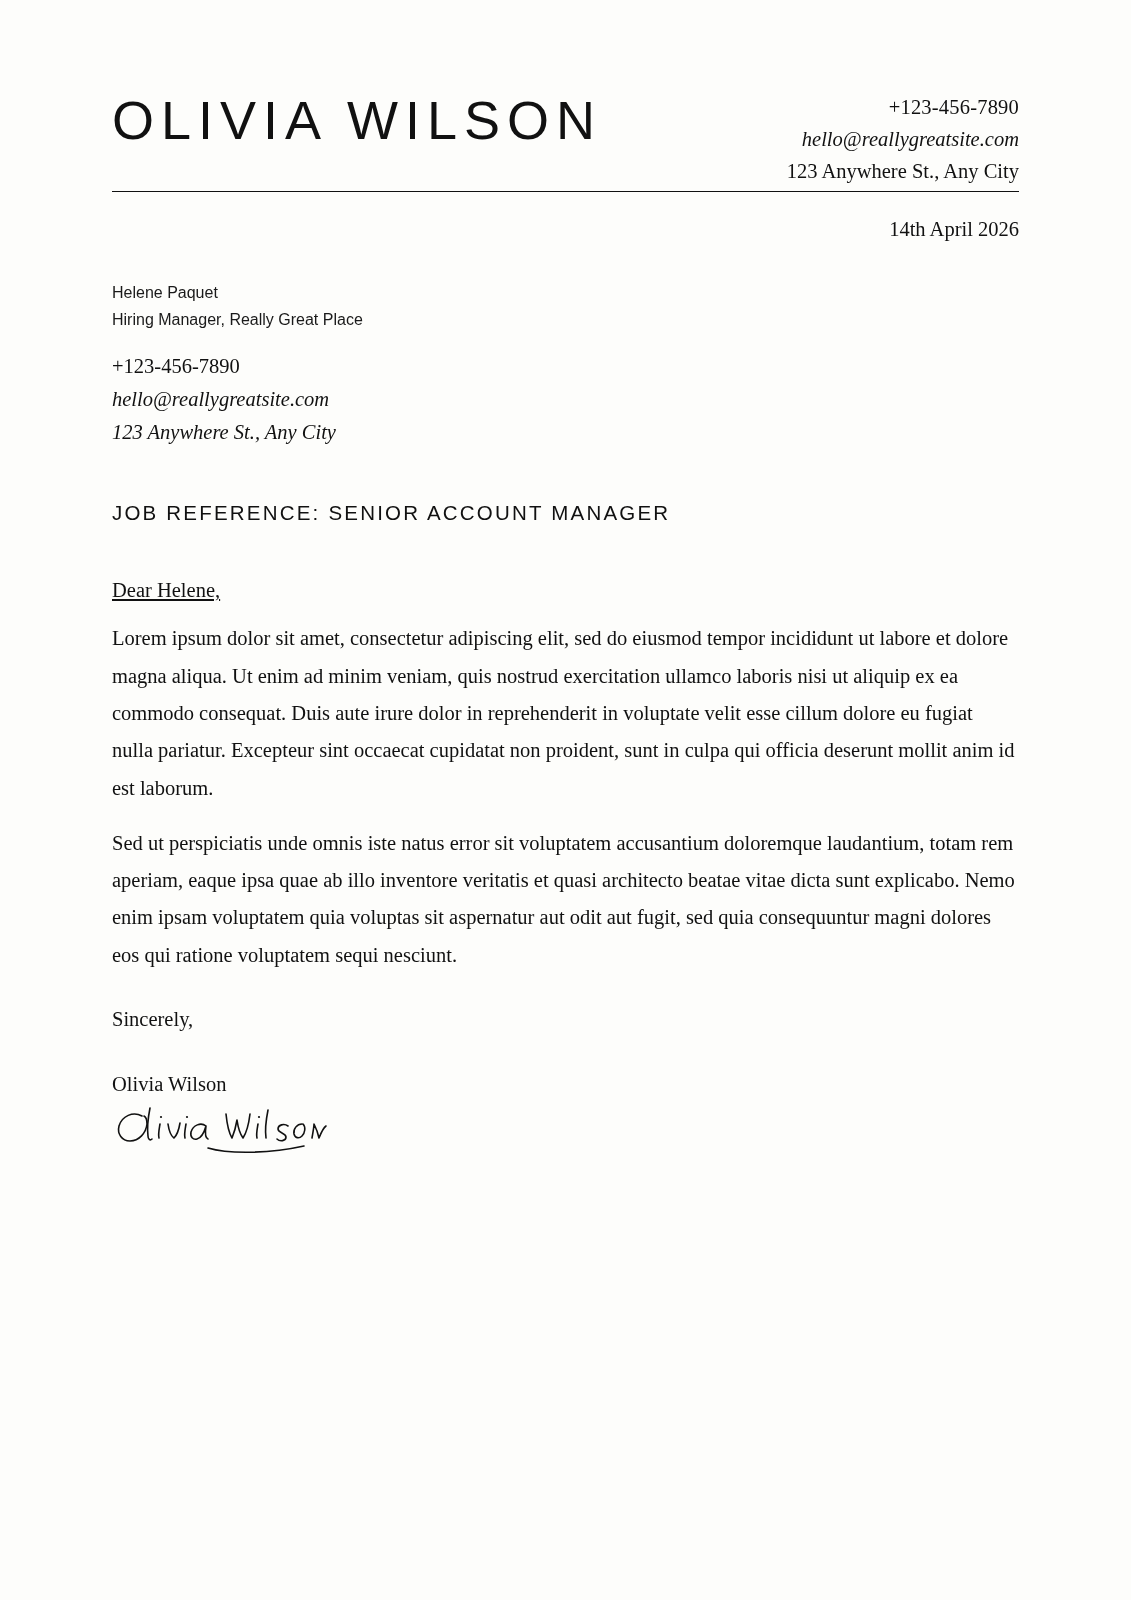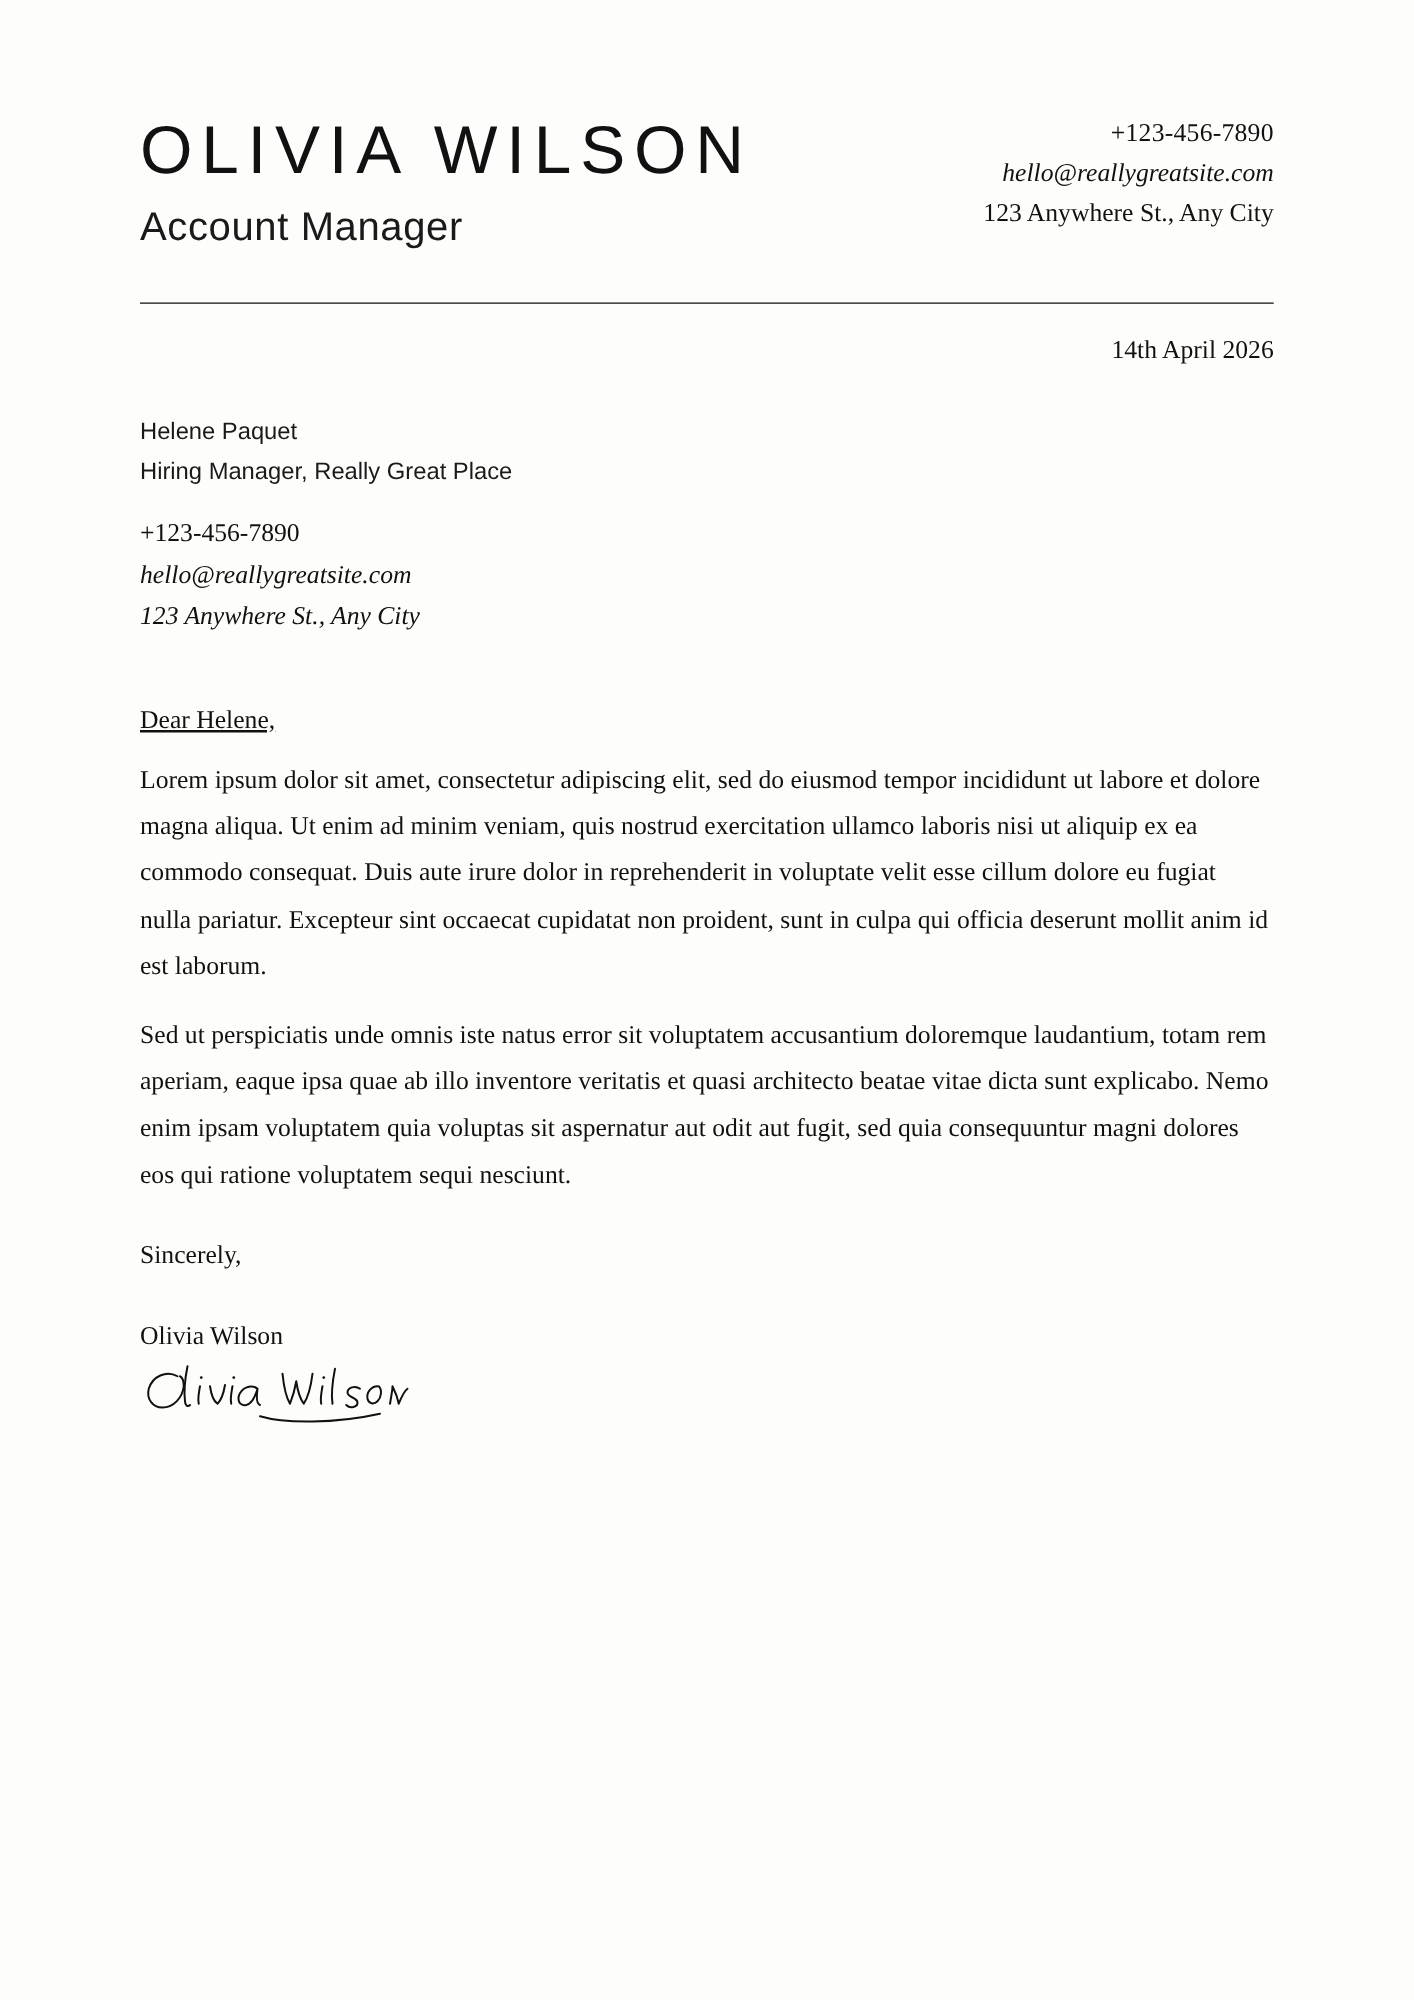--- a/index.html
+++ b/index.html
@@ -71,21 +71,21 @@
     color: #111;
   }
 
   
   .recipient {
     margin-top: 38px;
   }
   .recipient .r-name,
   .recipient .r-title {
     font-family: "Liberation Sans", sans-serif;
-    font-size: 19px;
+    font-size: 16px;
     line-height: 1.72;
     font-weight: 400;
     color: #1a1a1a;
   }
   .recipient-contact {
     margin-top: 16px;
     font-size: 20.5px;
     line-height: 1.62;
     color: #111;
   }
@@ -133,21 +133,20 @@
   }
   .signature svg { display: block; }
 </style>
 </head>
 <body>
 
 <div class="page">
 
   <div class="header">
     <div class="name">OLIVIA WILSON</div>
-    <div class="role">Account Manager</div>
 
     <div class="header-contact">
       <div class="phone">+123-456-7890</div>
       <div class="email">hello@reallygreatsite.com</div>
       <div class="addr">123 Anywhere St., Any City</div>
     </div>
   </div>
 
   <div class="rule"></div>
 
@@ -156,20 +155,21 @@
   <div class="recipient">
     <div class="r-name">Helene Paquet</div>
     <div class="r-title">Hiring Manager, Really Great Place</div>
     <div class="recipient-contact">
       <div class="phone">+123-456-7890</div>
       <div class="email">hello@reallygreatsite.com</div>
       <div class="addr">123 Anywhere St., Any City</div>
     </div>
   </div>
 
+  <div class="job-ref">JOB REFERENCE: SENIOR ACCOUNT MANAGER</div>
 
   <div class="salutation">Dear Helene,</div>
 
   <div class="para">Lorem ipsum dolor sit amet, consectetur adipiscing elit, sed do eiusmod tempor incididunt ut labore et dolore magna aliqua. Ut enim ad minim veniam, quis nostrud exercitation ullamco laboris nisi ut aliquip ex ea commodo consequat. Duis aute irure dolor in reprehenderit in voluptate velit esse cillum dolore eu fugiat nulla pariatur. Excepteur sint occaecat cupidatat non proident, sunt in culpa qui officia deserunt mollit anim id est laborum.</div>
   <div class="para">Sed ut perspiciatis unde omnis iste natus error sit voluptatem accusantium doloremque laudantium, totam rem aperiam, eaque ipsa quae ab illo inventore veritatis et quasi architecto beatae vitae dicta sunt explicabo. Nemo enim ipsam voluptatem quia voluptas sit aspernatur aut odit aut fugit, sed quia consequuntur magni dolores eos qui ratione voluptatem sequi nesciunt.</div>
 
   <div class="closing">Sincerely,</div>
   <div class="signer">Olivia Wilson</div>
 
   <div class="signature">

